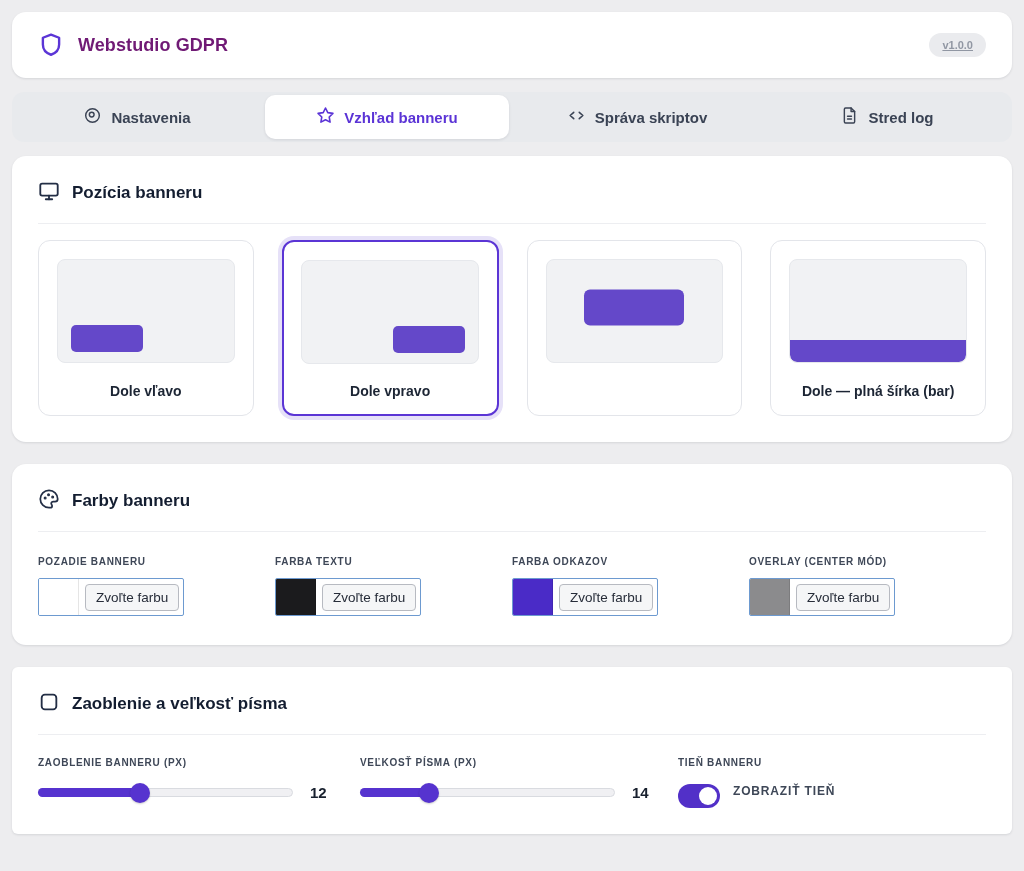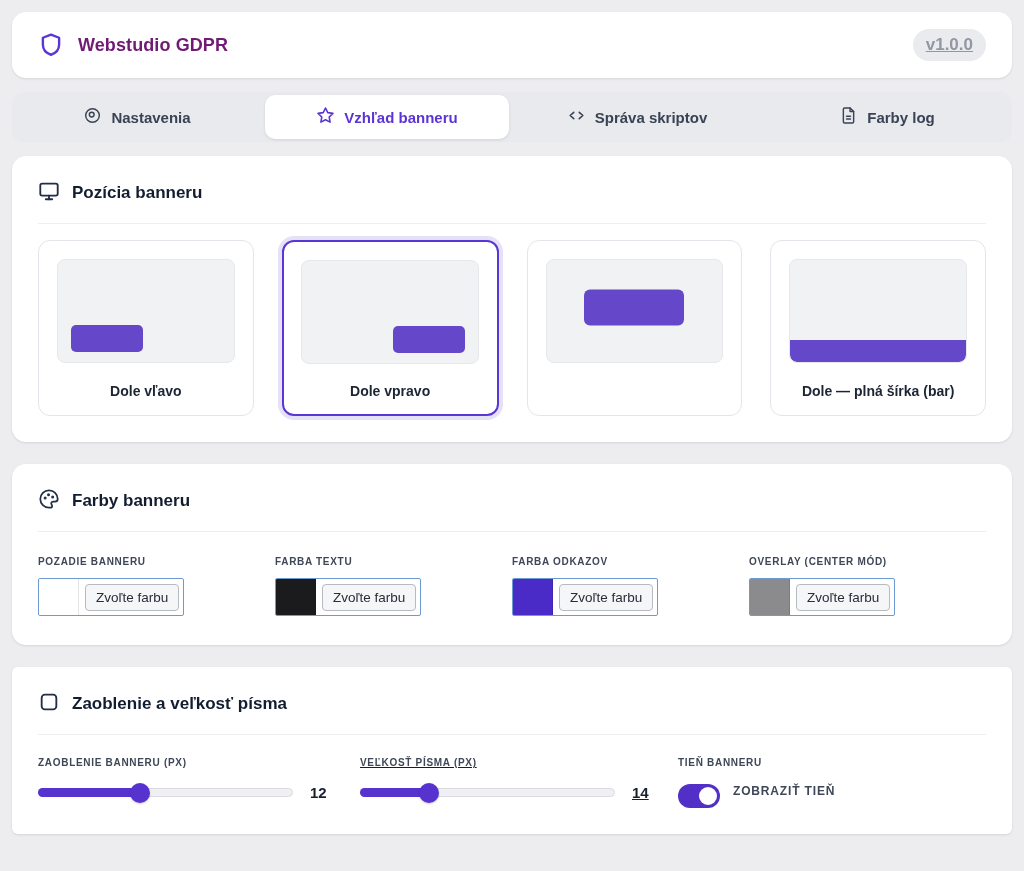--- a/index.html
+++ b/index.html
@@ -24,21 +24,21 @@
     height:66px;
     display:flex; align-items:center;
     padding:0 26px;
     margin-bottom:14px;
   }
   .app-header .shield { width:26px; height:28px; margin-right:14px; display:flex; align-items:center; }
   .app-title { font-size:18px; font-weight:800; letter-spacing:.1px; color:#701a75; }
   .version-badge {
     margin-left:auto;
     background:#eaebee; color:#9197a3;
-    font-size:17px; font-weight:600;
+    font-size:11px; font-weight:600;
     padding:6px 13px; border-radius:999px;text-decoration:underline;
   }
 
   
   .tabbar {
     height:50px;
     background:#e8eaed;
     border-radius:12px;
     display:flex; align-items:stretch;
     margin-bottom:14px;
@@ -104,21 +104,21 @@
   .color-btn {
     margin:0 4px 0 6px;
     font-size:13.5px; color:#272d39;
     background:#f5f6f7; border:1px solid #b7bac1; border-radius:4px;
     padding:5px 10px; white-space:nowrap;
   }
 
   
   .style-row { display:flex; margin-top:22px; }
   .style-col1 { width:322px; }
-  .style-col2 { width:318px;text-decoration:underline; }
+  .style-col2 { width:318px; }
   .style-col3 { flex:1; }
   .slider-row { display:flex; align-items:center; gap:17px; margin-top:16px; }
   .slider {
     position:relative; width:255px; height:9px;
     background:#f0f0f3; border:1px solid #d9dbe0;
     border-radius:999px; cursor:pointer;
   }
   .slider-fill {
     position:absolute; left:-1px; top:-1px; bottom:-1px;
     background:#5633cf; border-radius:999px;
@@ -191,21 +191,21 @@
     </div>
     <div class="tab">
       <span>
         <svg width="19" height="19" viewBox="0 0 24 24" fill="none" stroke="#3a4354" stroke-width="1.8" stroke-linecap="round" stroke-linejoin="round">
           <path d="M14 2.5H7A1.5 1.5 0 0 0 5.5 4v16A1.5 1.5 0 0 0 7 21.5h10a1.5 1.5 0 0 0 1.5-1.5V7z"></path>
           <path d="M14 2.5V7h4.5"></path>
             <path d="M9.5 13h5"></path>
             <path d="M9.5 16.5h5"></path>
         </svg>
       </span>
-      <span>Farby log</span>
+      <span>Stred log</span>
     </div>
   </div>
 
   <div class="card section">
     <div class="section-head">
       <span>
         <svg width="22" height="22" viewBox="0 0 24 24" fill="none" stroke="#232e45" stroke-width="2" stroke-linecap="round" stroke-linejoin="round">
           <rect x="2.5" y="4" width="19" height="13" rx="2"></rect>
             <path d="M8.5 21h7"></path>
             <path d="M12 17v4"></path>

